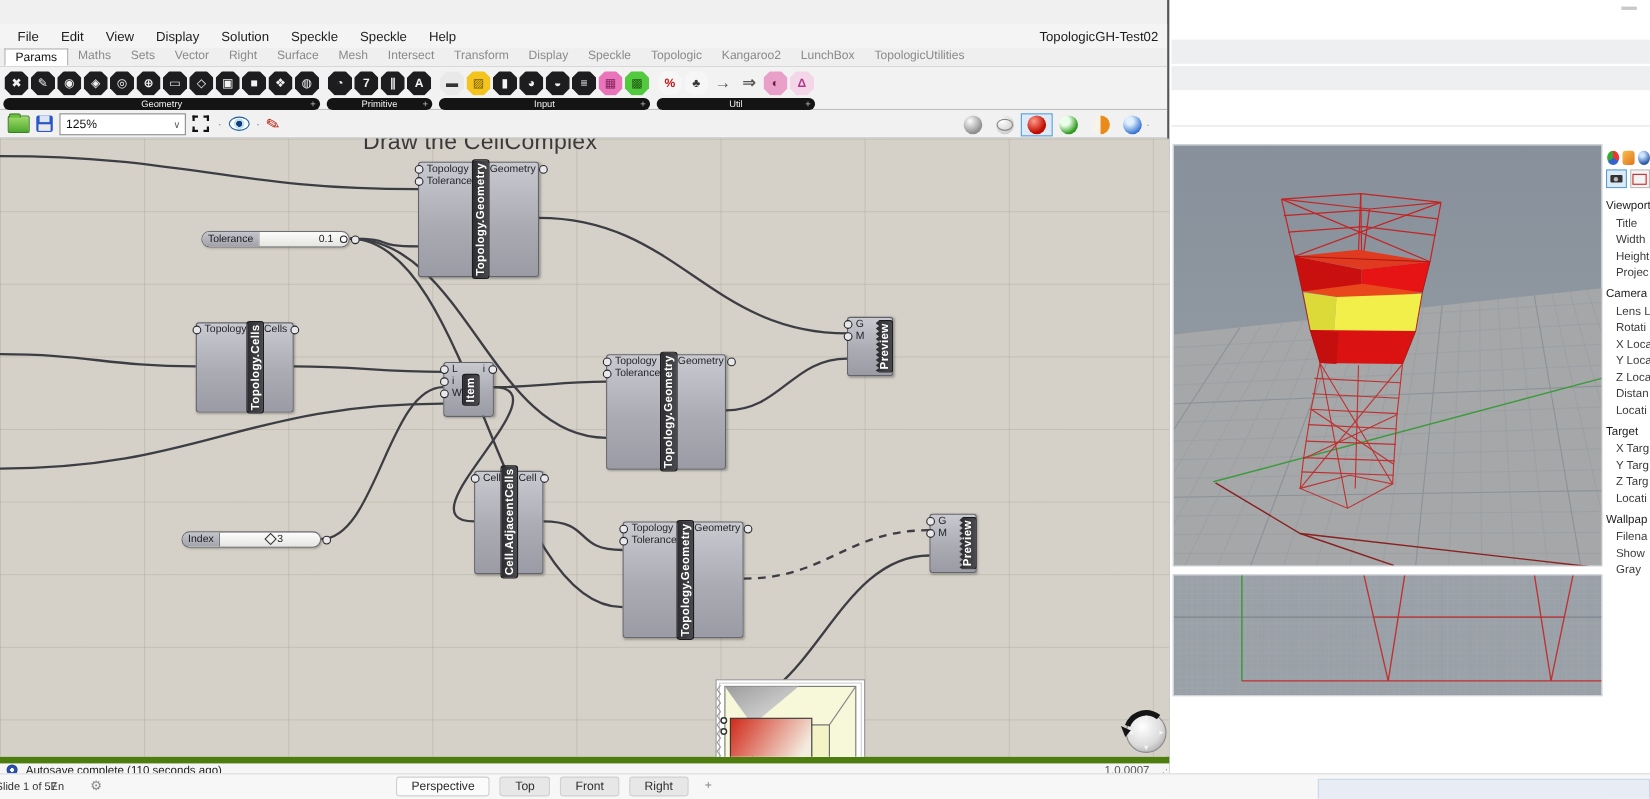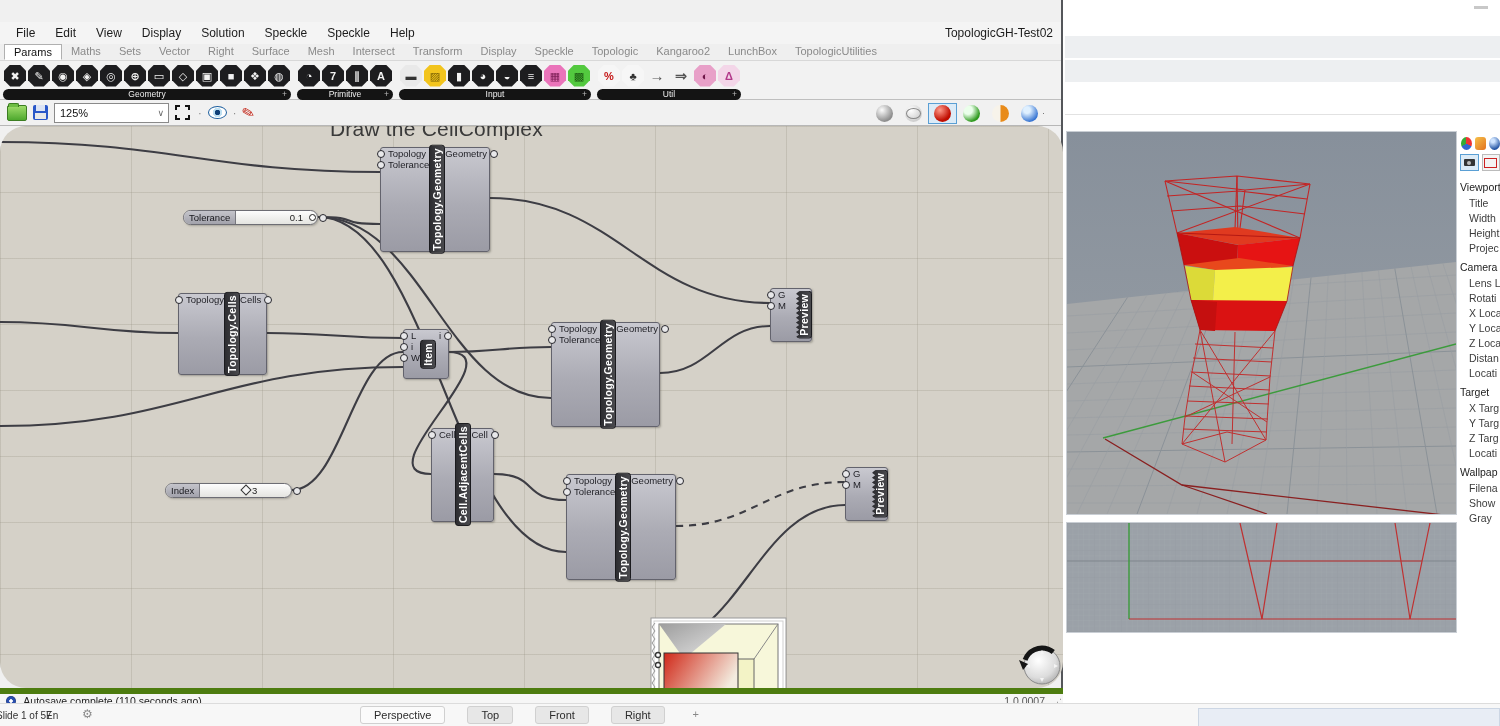--- a/index.html
+++ b/index.html
@@ -68,21 +68,21 @@
   .sp-wire:before{content:"";position:absolute;inset:3px 1px;border:1px solid #888;border-radius:50%;}
   .sp-red{background:radial-gradient(circle at 35% 30%,#ff9a8a,#c00d00 65%);}
   .sp-green{background:radial-gradient(circle at 30% 30%,#eaffea 25%,#2f9a1f 70%);}
   .sp-orange{background:linear-gradient(90deg,#f7f3ea 48%,#e88b1a 52%);border-radius:50%;}
   .sp-blue{background:radial-gradient(circle at 35% 30%,#dff0ff 20%,#2f6fd0 75%);}
   
   .canvas{position:absolute;left:0;top:126px;width:1063px;height:562px;overflow:hidden;
           background-color:#d5d1c8;
           background-image:linear-gradient(to right,rgba(150,145,132,.28) 0 1px,transparent 1px),
                            linear-gradient(to bottom,rgba(150,145,132,.28) 0 1px,transparent 1px);
-          background-size:131px 66px;border-radius:26px;}
+          background-size:131px 66px;}
   .canvas-title{position:absolute;font-size:21px;color:#3a3a3a;letter-spacing:.2px;z-index:1;}
   #wires{position:absolute;left:0;top:0;z-index:2;pointer-events:none;}
   .node{position:absolute;z-index:3;background:linear-gradient(180deg,#c9c9d0 0%,#ababb4 55%,#9b9ba5 100%);
         border:1px solid #63636d;border-radius:3px;box-sizing:border-box;display:flex;box-shadow:1px 1px 2px rgba(60,58,50,.35);}
   .pcol{display:flex;flex-direction:column;justify-content:flex-start;flex:1;}
   .pcol.in{padding-left:7px;align-items:flex-start;}
   .pcol.out{padding-right:7px;align-items:flex-end;}
   .port{position:relative;font-size:9.5px;color:#1e1e24;white-space:nowrap;}
   .pcol.in .port:before{content:"";position:absolute;left:-11px;top:50%;margin-top:-4px;width:6px;height:6px;
         border:1.5px solid #26262c;background:#e8e8ea;border-radius:50%;}
@@ -134,21 +134,21 @@
   .rect-ico{width:11px;height:8px;border:1.6px solid #c22;}
   .panel-sec{padding-top:4px;}
   .panel-header{color:#1c1c1c;padding:2px 0 2px 3px;white-space:nowrap;}
   .panel-row{color:#3c3c3c;padding:1.5px 0 1.5px 12px;white-space:nowrap;}
   
   .bottom-strip{position:absolute;left:0;top:703px;width:1500px;height:23px;background:#f7f7f7;
                 border-top:1px solid #dcdcdc;font-size:10px;box-sizing:border-box;}
   .slide-text{position:absolute;left:-4px;top:6px;color:#333;}
   .lang-label{position:absolute;left:46px;top:6px;color:#333;}
   .gear{position:absolute;left:82px;top:3px;color:#8a8a8a;font-size:12px;}
-  .vp-tabs{position:absolute;left:360px;top:2px;display:flex;gap:22px;font-size:11px;}
+  .vp-tabs{position:absolute;left:360px;top:2px;display:flex;gap:9px;font-size:11px;}
   .vp-tab{padding:2px 13px;background:#e7e7e7;border:1px solid #d0d0d0;border-radius:3px;color:#2c2c2c;}
   .vp-tab.active{background:#fbfbfb;}
   .vp-tab-add{padding:2px 6px;color:#888;}
   .tray-box{position:absolute;right:0;top:4px;width:300px;height:17px;background:#e8edf5;border:1px solid #ccd6e4;}
 </style>
 </head>
 <body>
 
 <div class="gh-window">
   <div class="menubar">

